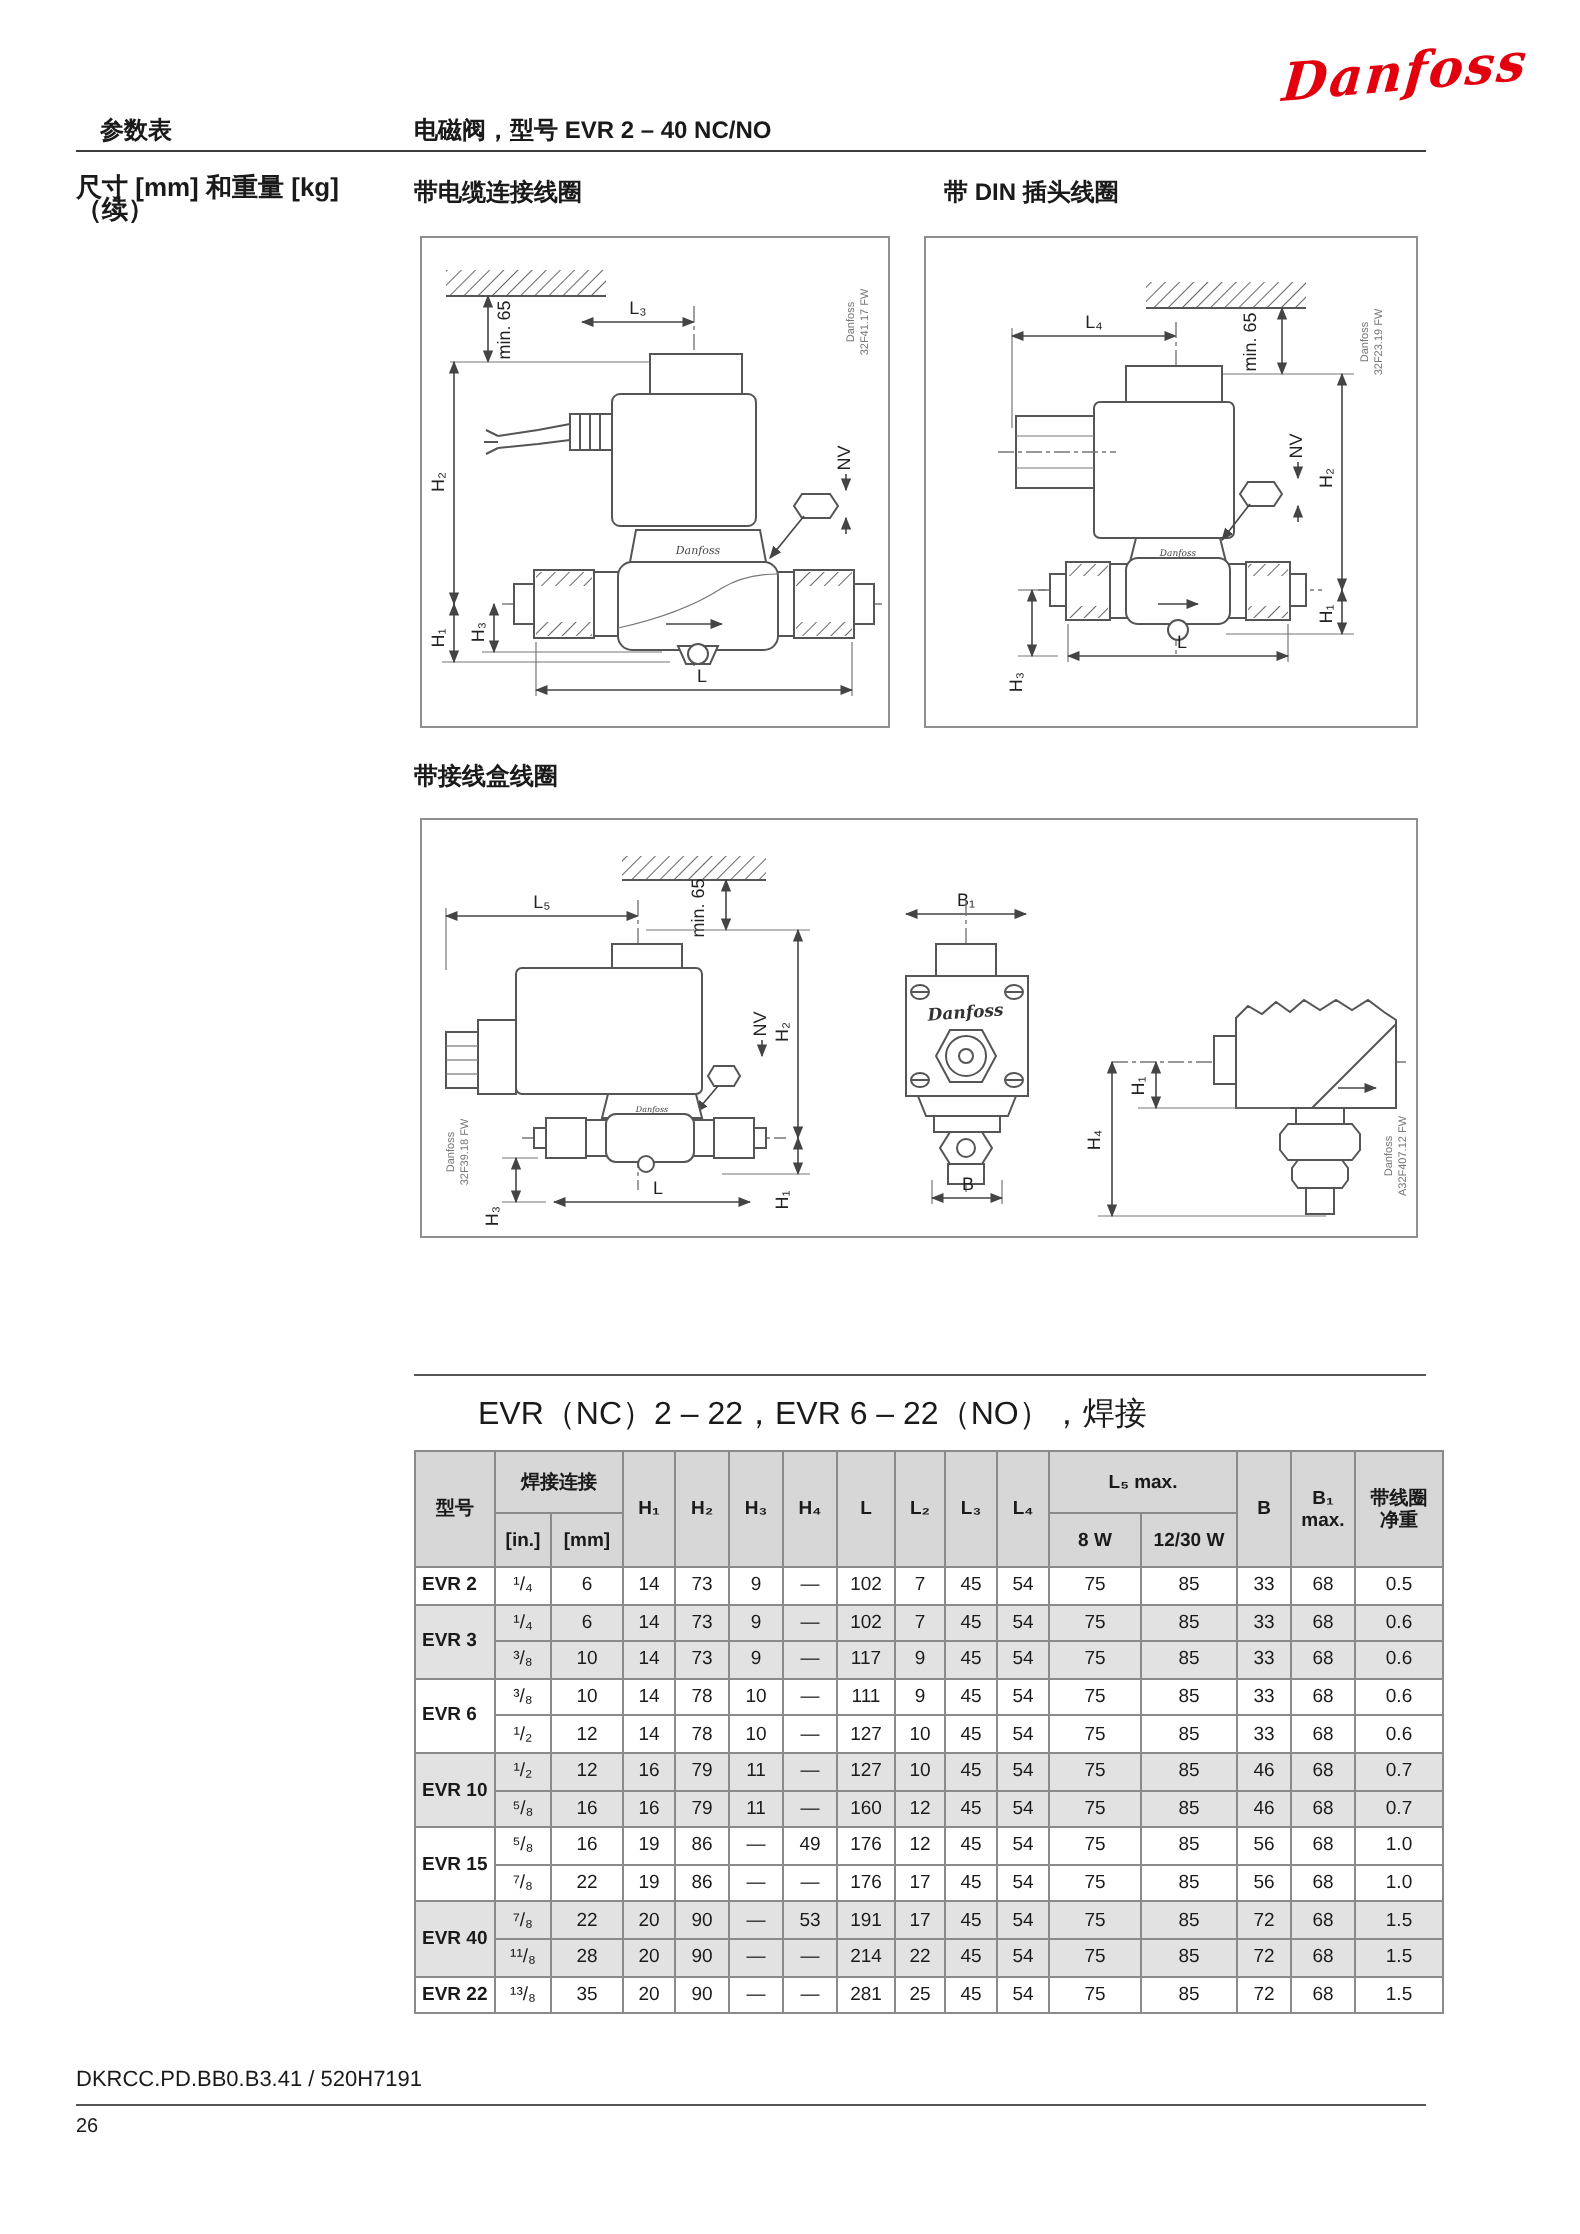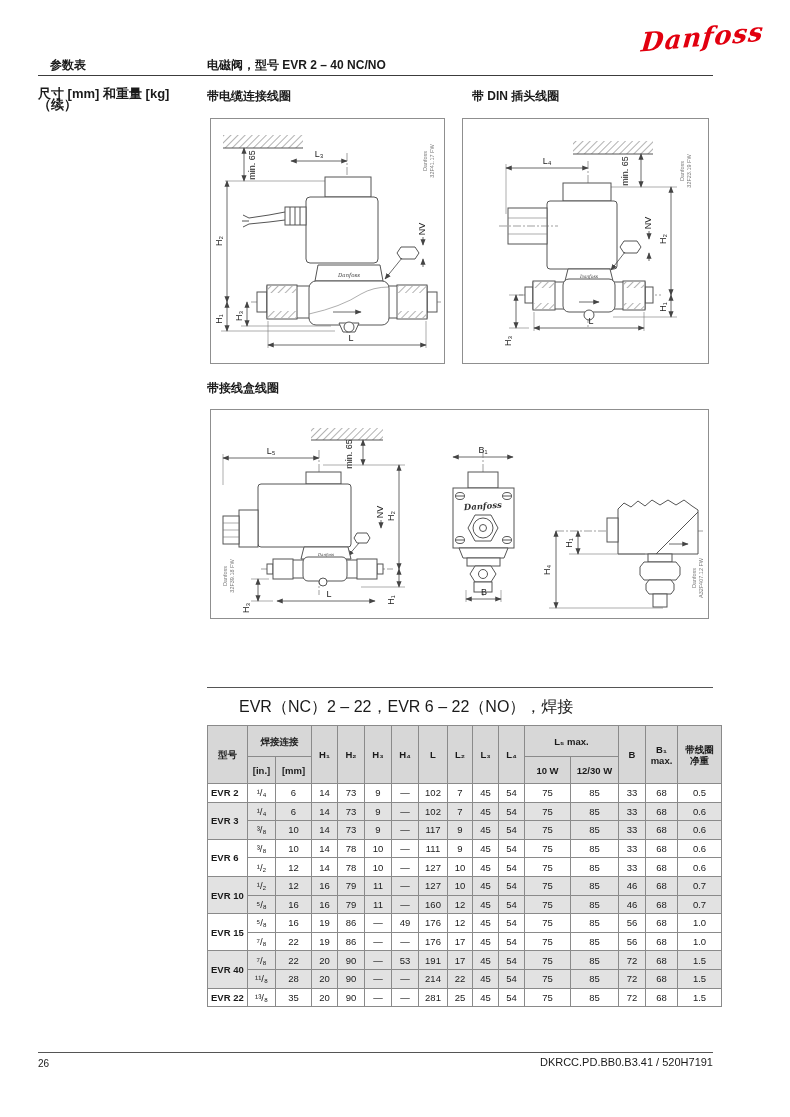--- a/index.html
+++ b/index.html
@@ -29,21 +29,21 @@
   .spec-table th,.spec-table td{border:1px solid #8a8a8a;text-align:center;vertical-align:middle;
               padding:0 1px;font-weight:normal;}
   .spec-table thead th{background:#d7d7d7;font-weight:bold;font-size:9.5px;line-height:11px;}
   .spec-table tbody tr{height:18.6px;}
   .spec-table tbody th{font-weight:bold;text-align:left;padding-left:3px;background:#fff;}
   .spec-table tbody tr.shaded td,.spec-table tbody tr.shaded th{background:#e2e2e2;}
   .blk{display:block;line-height:11px;}
   .hr1{height:31px;} .hr2{height:27px;}
   .foot-rule{left:38px;top:1052px;width:675px;background:#555;}
   .page-num{left:38px;top:1058px;font-size:10px;}
-  .doc-code{left:38px;top:1056px;width:675px;text-align:right;font-size:11px;}
+  .doc-code{left:38px;top:1034px;width:675px;text-align:left;font-size:11px;}
   
   svg .ln{stroke:#555;stroke-width:1;fill:none;}
   svg .fw{stroke:#555;stroke-width:1;fill:#fff;}
   svg .thin{stroke:#777;stroke-width:0.6;fill:none;}
   svg .cl{stroke:#777;stroke-width:0.7;fill:none;stroke-dasharray:8 2 2 2;}
   svg .dim{font:9px "Liberation Sans","DejaVu Sans",sans-serif;fill:#222;text-anchor:middle;}
   svg .dimline{stroke:#444;stroke-width:0.8;fill:none;}
   svg .brand{font:italic 5.5px "DejaVu Serif",serif;fill:#444;text-anchor:middle;}
   svg .brand2{font:italic 8.5px "DejaVu Serif",serif;font-weight:bold;fill:#333;text-anchor:middle;}
   svg .code{font:5.5px "Liberation Sans","DejaVu Sans",sans-serif;fill:#777;text-anchor:middle;}
@@ -362,21 +362,21 @@
           <span class="blk">max.</span>
         </th>
         <th rowspan="2">
           <span class="blk">带线圈</span>
           <span class="blk">净重</span>
         </th>
       </tr>
       <tr class="hr2">
         <th>[in.]</th>
         <th>[mm]</th>
-        <th>10 W</th>
+        <th>8 W</th>
         <th>12/30 W</th>
       </tr>
     </thead>
     <tbody>
         <tr>
           <th rowspan="1">EVR 2</th>
           <td>¹/₄</td>
           <td>6</td>
           <td>14</td>
           <td>73</td>

